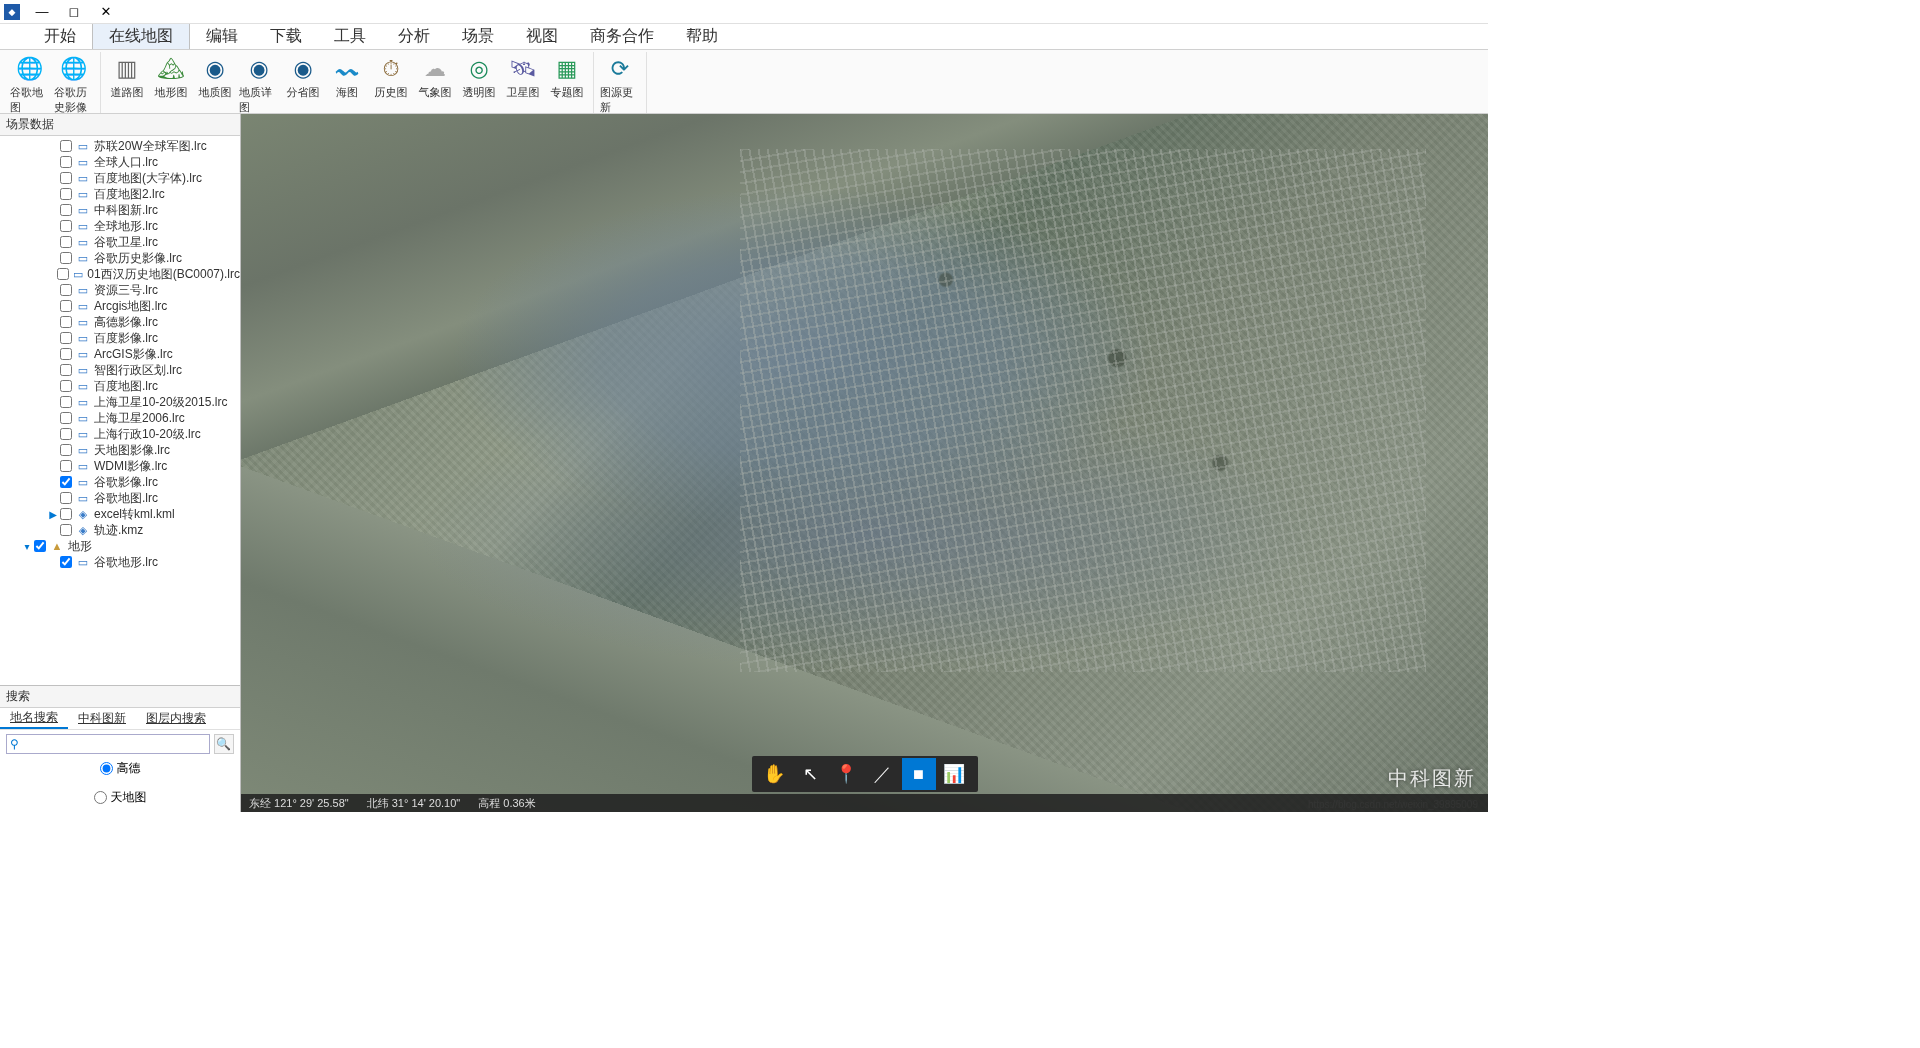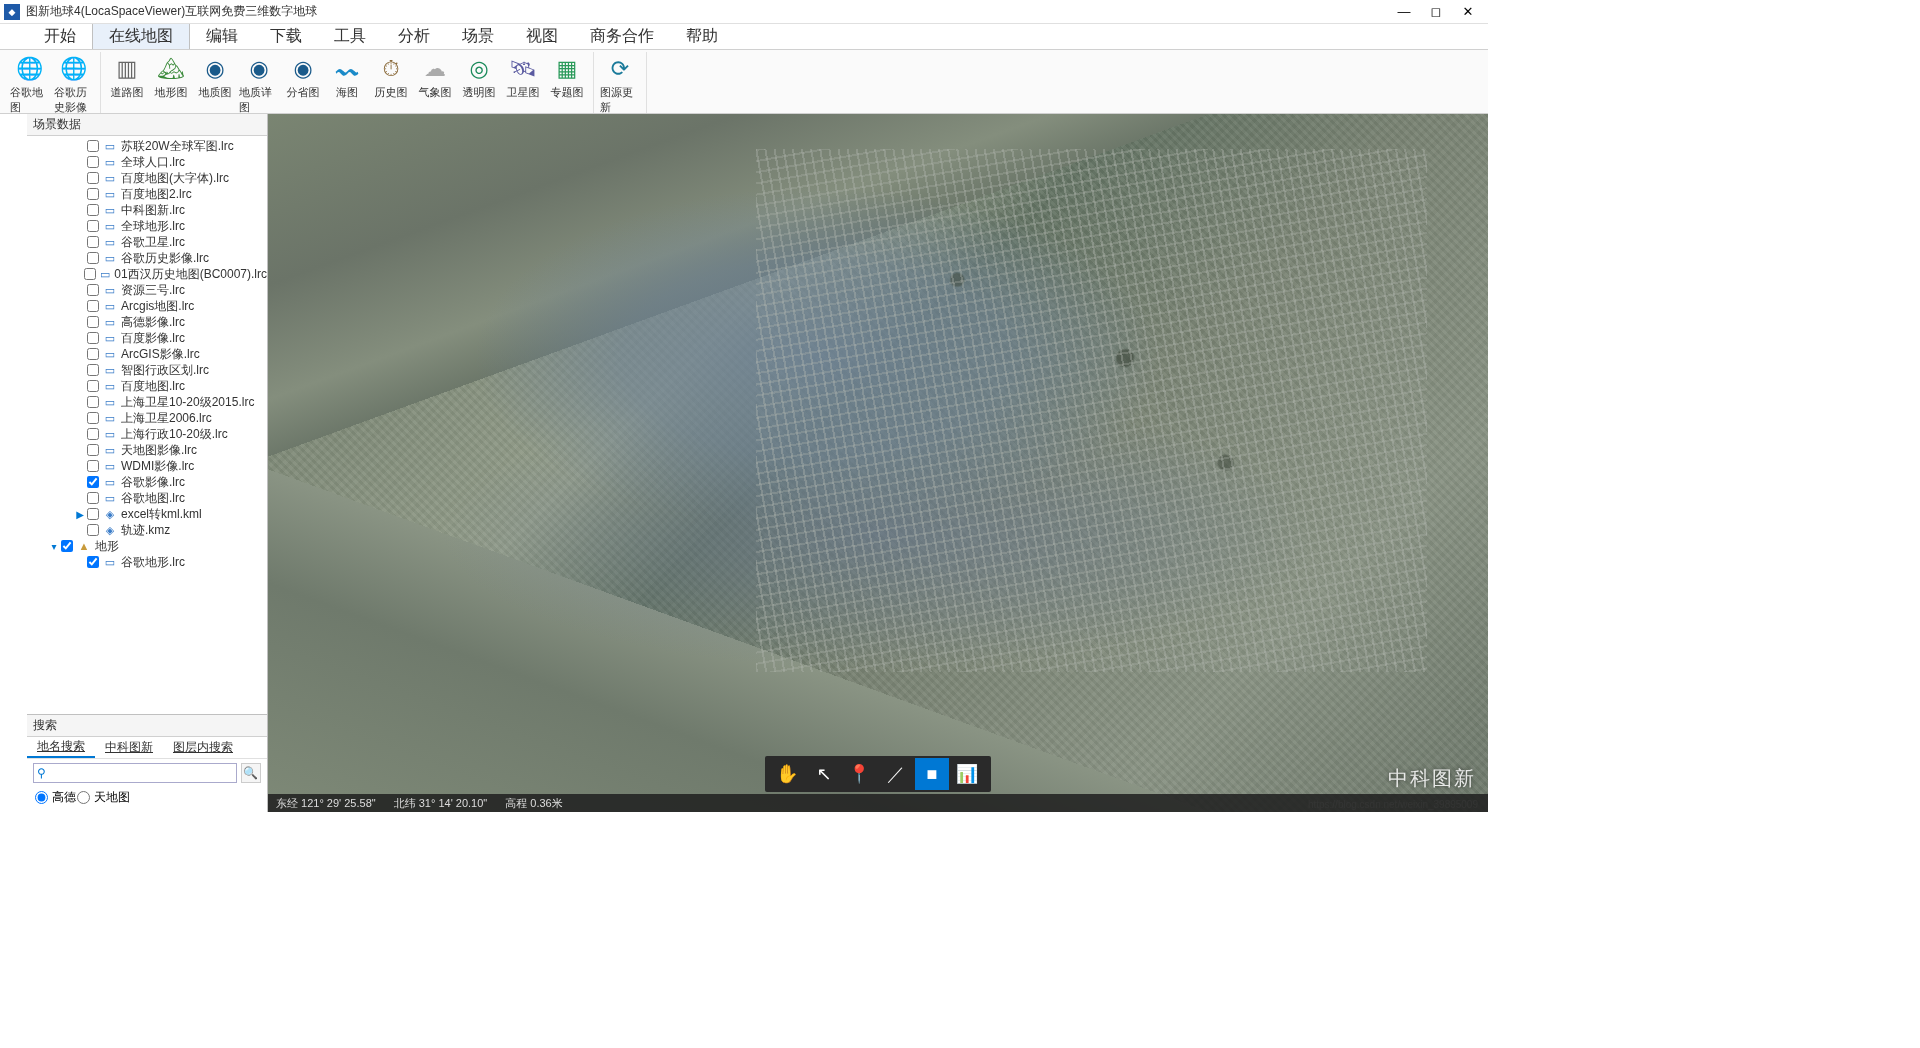--- a/index.html
+++ b/index.html
@@ -19,40 +19,40 @@
 
 
 .ribbon { height: 64px; background: #fafafa; border-bottom: 1px solid #d0d0d0; display: flex; padding: 2px 4px 0; }
 .ribbon-group { display: flex; flex-direction: column; border-right: 1px solid #e0e0e0; padding: 0 4px; }
 .ribbon-group-items { display: flex; flex: 1; }
 .ribbon-group-label { text-align: center; font-size: 11px; color: #555; padding: 1px 0; }
 .ribbon-btn { display: flex; flex-direction: column; align-items: center; justify-content: flex-start; width: 44px; padding: 2px 2px; cursor: pointer; font-size: 11px; color: #333; }
 .ribbon-icon { width: 30px; height: 30px; display: flex; align-items: center; justify-content: center; font-size: 22px; margin-bottom: 1px; }
 
 
-.main { flex: 1; display: flex; overflow: hidden; margin-left: 27px; }
+.main { flex: 1; display: flex; overflow: hidden; }
 .sidebar { width: 241px; background: #fff; border-right: 1px solid #c0c0c0; display: flex; flex-direction: column; }
 .panel-header { height: 22px; background: #f5f5f5; border-bottom: 1px solid #d0d0d0; padding: 0 6px; display: flex; align-items: center; font-size: 12px; color: #333; }
 .tree { flex: 1; overflow-y: auto; padding: 2px 0; }
 .tree-item { display: flex; align-items: center; height: 16px; padding: 0 0 0 48px; font-size: 12px; color: #333; cursor: pointer; white-space: nowrap; }
 .tree-item.lvl1 { padding-left: 22px; }
 .tree-item.lvl2 { padding-left: 48px; }
 .tree-item .expand { width: 10px; text-align:center; color: #0078d4; font-size: 10px; margin-right: 2px; }
 .tree-item input[type=checkbox] { margin-right: 4px; width: 12px; height: 12px; }
 .tree-item .layer-icon { width: 14px; height: 12px; margin-right: 4px; display: inline-flex; align-items: center; justify-content: center; font-size: 11px; color: #3a7cc8; }
 
 
 .search-panel { border-top: 1px solid #c0c0c0; }
 .search-tabs { display: flex; height: 22px; border-bottom: 1px solid #e0e0e0; }
 .search-tab { padding: 0 10px; display: flex; align-items: center; font-size: 12px; cursor: pointer; color: #333; text-decoration: underline; }
 .search-tab.active { border-bottom: 2px solid #0078d4; }
 .search-row { display: flex; align-items: center; padding: 4px 6px; gap: 4px; }
 .search-input { flex: 1; height: 20px; border: 1px solid #aac; padding: 0 18px 0 4px; font-size: 12px; color: #0078d4; }
 .search-btn { width: 20px; height: 20px; border: 1px solid #ccc; background: #f5f5f5; display: flex; align-items: center; justify-content: center; cursor: pointer; color: #555; font-size: 12px; }
-.radio-row { display: flex; align-items: center; gap: 1px; padding: 2px 8px 6px; font-size: 12px; }
+.radio-row { display: flex; align-items: center; gap: 12px; padding: 2px 8px 6px; font-size: 12px; flex-direction: column; }
 .radio-row label { display: flex; align-items: center; gap: 4px; }
 
 
 .map { flex: 1; position: relative; background: linear-gradient(135deg,#6b7a6a 0%,#8a9580 20%,#a6b09a 35%,#5a6d5c 45%,#7d8675 60%,#969f8f 80%,#6a7568 100%); overflow: hidden; }
 .map-sat { position:absolute; inset:0; background:
   radial-gradient(ellipse 40% 35% at 45% 35%, rgba(110,130,150,0.85) 0%, rgba(110,130,150,0.6) 40%, transparent 70%),
   radial-gradient(ellipse 55% 30% at 50% 60%, rgba(105,120,140,0.7) 0%, transparent 65%),
   linear-gradient(160deg, #7a8572 0%, #6b7468 15%, #848e7d 25%, #6d786a 30%, transparent 30%),
   linear-gradient(20deg, #7e8977 0%, #6f7a6c 20%, #8a9484 30%, transparent 30%),
   repeating-linear-gradient(45deg, rgba(140,148,136,0.25) 0 3px, rgba(100,110,98,0.25) 3px 6px),
@@ -80,21 +80,20 @@
 .ico-globe { color:#2a7ab0; } .ico-road{color:#666;} .ico-terrain{color:#3a8a3a;}
 .ico-geo{color:#1a5a8a;} .ico-sea{color:#1a8ac8;} .ico-hist{color:#8a6a3a;}
 .ico-weather{color:#aaa;} .ico-trans{color:#1a8a5a;} .ico-sat{color:#5a5aa0;}
 .ico-theme{color:#2a9a5a;} .ico-refresh{color:#1a7a9a;}
 </style>
 </head>
 <body>
 
 <div class="titlebar">
   <span class="app-icon">◆</span>
-  <span class="title">图新地球4(LocaSpaceViewer)互联网免费三维数字地球</span>
   <div class="win-controls">
     <div class="win-btn">—</div>
     <div class="win-btn">◻</div>
     <div class="win-btn">✕</div>
   </div>
 </div>
 
 <div class="menubar" id="menubar">
     <div class="menu-item">开始</div>
     <div class="menu-item active">在线地图</div>

